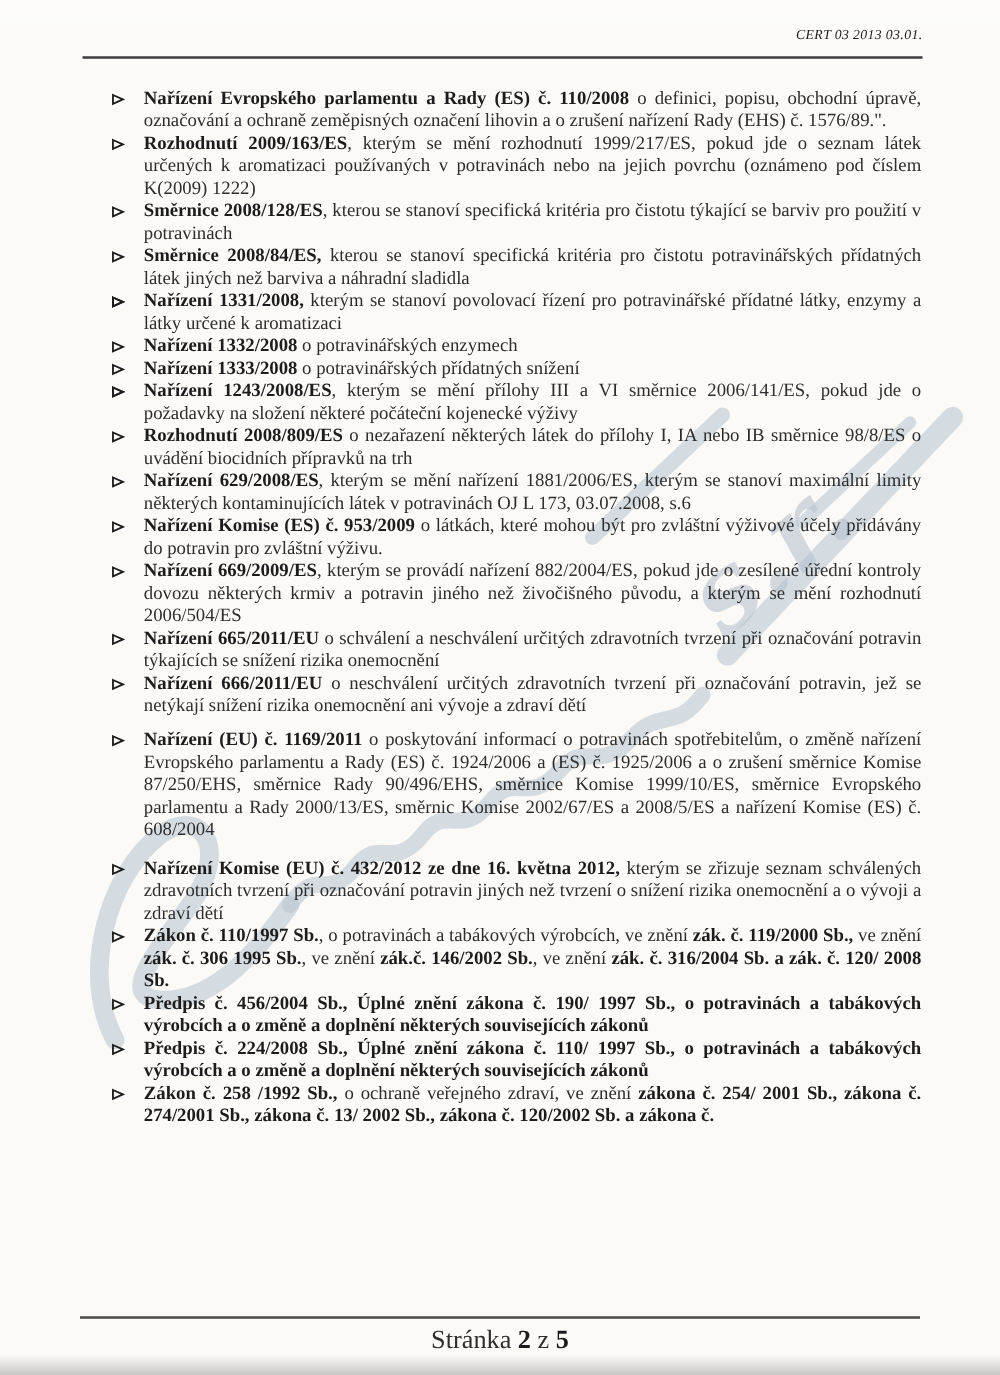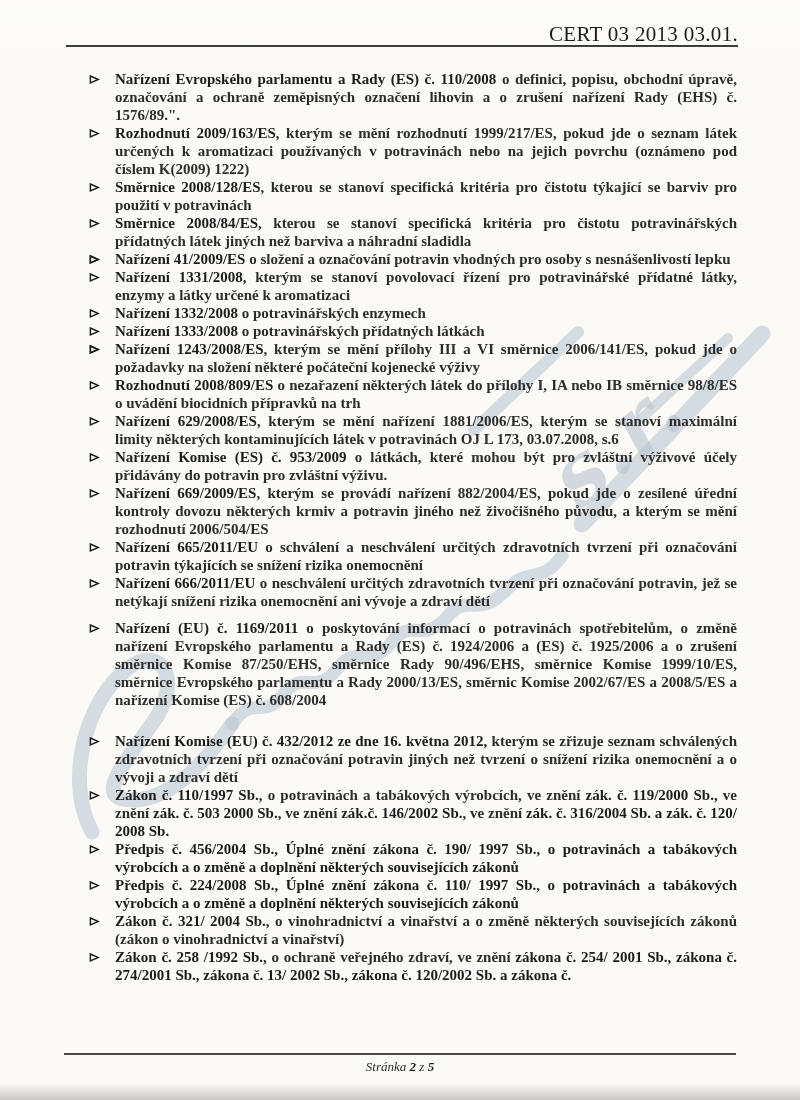--- a/index.html
+++ b/index.html
@@ -13,21 +13,22 @@
     overflow: hidden;
     font-family: "Liberation Serif", "DejaVu Serif", serif;
     color: var(--ink, #2d2d2d);
   }
 
   
   .doc-code {
     position: absolute;
     top: 22px;
     right: 62px;
-    font-size: 21px;
+    font-style: italic;
+    font-size: 11px;
     letter-spacing: 0.3px;
     color: var(--ink_bold, #1c1c1c);
   }
   .header-rule {
     position: absolute;
     top: 45px;
     left: 66px;
     width: 672px;
     height: 2px;
     background: var(--rule, #3c3c3c);
@@ -66,24 +67,23 @@
     padding: 0;
     list-style: none;
     z-index: 1;
     font-size: 15px;
     line-height: 18px;
   }
   .reg-list li {
     position: relative;
     padding-left: 27px;
     text-align: justify;
-    font-weight: bold;
   }
   .reg-list li.gap1 { margin-top: 9px; }
-  .reg-list li.gap2 { margin-top: 23px; }
+  .reg-list li.gap2 { margin-top: 13px; }
   .reg-list b { color: var(--ink_bold, #1c1c1c); }
   .bullet {
     position: absolute;
     left: 1px;
     top: 3.5px;
     width: 11px;
     height: 11px;
   }
   .bullet svg { display: block; width: 11px; height: 11px; }
   .bullet path {
@@ -101,23 +101,22 @@
     width: 672px;
     height: 2px;
     background: #4a4a48;
   }
   .footer-text {
     position: absolute;
     top: 1059px;
     left: 0;
     width: 800px;
     text-align: center;
-    font-size: 13px;
+    font-size: 21px;
     z-index: 1;
-    font-style: italic;
   }
   .footer-text b { color: var(--ink_bold, #1c1c1c); }
 
   
   .scan-shadow-bottom {
     position: absolute;
     left: 0; bottom: 0;
     width: 800px; height: 16px;
     background: linear-gradient(to bottom, rgba(138,136,131,0) 0%, rgba(138,136,131,0.45) 100%);
     z-index: 2;
@@ -177,36 +176,31 @@
         </span><span><b>Směrnice 2008/84/ES,</b><span> kterou se stanoví specifická kritéria pro čistotu potravinářských přídatných látek jiných než barviva a náhradní sladidla</span></span></li>
       <li><span class="bullet">
           <svg viewBox="0 0 12 12">
             <path d="M1.5 2.2 L10.2 6 L1.5 9.8 Z"></path>
           </svg>
         </span></li>
       <li><span class="bullet">
           <svg viewBox="0 0 12 12">
             <path d="M1.5 2.2 L10.2 6 L1.5 9.8 Z"></path>
           </svg>
-        </span><span><b>Nařízení 41/2009/ES</b><span> o složení a označování potravin vhodných pro osoby s nesnášenlivostí lepku</span></span></li>
-      <li><span class="bullet">
-          <svg viewBox="0 0 12 12">
-            <path d="M1.5 2.2 L10.2 6 L1.5 9.8 Z"></path>
-          </svg>
         </span><span><b>Nařízení 1331/2008,</b><span> kterým se stanoví povolovací řízení pro potravinářské přídatné látky, enzymy a látky určené k aromatizaci</span></span></li>
       <li><span class="bullet">
           <svg viewBox="0 0 12 12">
             <path d="M1.5 2.2 L10.2 6 L1.5 9.8 Z"></path>
           </svg>
         </span><span><b>Nařízení 1332/2008</b><span> o potravinářských enzymech</span></span></li>
       <li><span class="bullet">
           <svg viewBox="0 0 12 12">
             <path d="M1.5 2.2 L10.2 6 L1.5 9.8 Z"></path>
           </svg>
-        </span><span><b>Nařízení 1333/2008</b><span> o potravinářských přídatných látkách</span></span></li>
+        </span><span><b>Nařízení 1333/2008</b><span> o potravinářských přídatných snížení</span></span></li>
       <li><span class="bullet">
           <svg viewBox="0 0 12 12">
             <path d="M1.5 2.2 L10.2 6 L1.5 9.8 Z"></path>
           </svg>
         </span></li>
       <li><span class="bullet">
           <svg viewBox="0 0 12 12">
             <path d="M1.5 2.2 L10.2 6 L1.5 9.8 Z"></path>
           </svg>
         </span><span><b>Nařízení 1243/2008/ES</b><span>, kterým se mění přílohy III a VI směrnice 2006/141/ES, pokud jde o požadavky na složení některé počáteční kojenecké výživy</span></span></li>
@@ -247,36 +241,31 @@
         </span><span><b>Nařízení (EU) č. 1169/2011</b><span>  o poskytování informací o potravinách spotřebitelům, o změně nařízení Evropského parlamentu a Rady (ES) č. 1924/2006 a (ES) č. 1925/2006 a o zrušení směrnice Komise 87/250/EHS, směrnice Rady 90/496/EHS, směrnice Komise 1999/10/ES, směrnice Evropského parlamentu a Rady 2000/13/ES, směrnic Komise 2002/67/ES a 2008/5/ES a nařízení Komise (ES) č. 608/2004</span></span></li>
       <li class="gap2"><span class="bullet">
           <svg viewBox="0 0 12 12">
             <path d="M1.5 2.2 L10.2 6 L1.5 9.8 Z"></path>
           </svg>
         </span><span><b>Nařízení Komise (EU) č. 432/2012  ze dne 16. května 2012,</b><span> kterým se zřizuje seznam schválených zdravotních tvrzení při označování potravin jiných než tvrzení o snížení rizika onemocnění a o vývoji a zdraví dětí</span></span></li>
       <li><span class="bullet">
           <svg viewBox="0 0 12 12">
             <path d="M1.5 2.2 L10.2 6 L1.5 9.8 Z"></path>
           </svg>
-        </span><span><b>Zákon č. 110/1997 Sb.</b><span>, o potravinách a tabákových výrobcích, ve znění </span><b>zák. č. 119/2000 Sb.,</b><span> ve znění </span><b>zák. č. 503 2000 Sb.</b><span>, ve znění </span><b>zák.č. 146/2002 Sb.</b><span>, ve znění </span><b>zák. č. 316/2004 Sb. a zák. č. 120/ 2008 Sb.</b></span></li>
+        </span><span><b>Zákon č. 110/1997 Sb.</b><span>, o potravinách a tabákových výrobcích, ve znění </span><b>zák. č. 119/2000 Sb.,</b><span> ve znění </span><b>zák. č. 306 1995 Sb.</b><span>, ve znění </span><b>zák.č. 146/2002 Sb.</b><span>, ve znění </span><b>zák. č. 316/2004 Sb. a zák. č. 120/ 2008 Sb.</b></span></li>
       <li><span class="bullet">
           <svg viewBox="0 0 12 12">
             <path d="M1.5 2.2 L10.2 6 L1.5 9.8 Z"></path>
           </svg>
         </span><span><b>Předpis č. 456/2004 Sb., Úplné znění zákona č. 190/ 1997 Sb., o potravinách a tabákových výrobcích a o změně a doplnění některých souvisejících zákonů</b></span></li>
       <li><span class="bullet">
           <svg viewBox="0 0 12 12">
             <path d="M1.5 2.2 L10.2 6 L1.5 9.8 Z"></path>
           </svg>
         </span><span><b>Předpis č. 224/2008 Sb., Úplné znění zákona č. 110/ 1997 Sb., o potravinách a tabákových výrobcích a o změně a doplnění některých souvisejících zákonů</b></span></li>
-      <li><span class="bullet">
-          <svg viewBox="0 0 12 12">
-            <path d="M1.5 2.2 L10.2 6 L1.5 9.8 Z"></path>
-          </svg>
-        </span><span><b>Zákon č. 321/ 2004 Sb.</b><span>, o vinohradnictví a vinařství a o změně některých souvisejících zákonů (zákon o vinohradnictví a vinařství)</span></span></li>
       <li><span class="bullet">
           <svg viewBox="0 0 12 12">
             <path d="M1.5 2.2 L10.2 6 L1.5 9.8 Z"></path>
           </svg>
         </span><span><b>Zákon č. 258 /1992 Sb.,</b><span> o ochraně veřejného zdraví, ve znění </span><b>zákona č. 254/ 2001 Sb., zákona č. 274/2001 Sb., zákona č. 13/ 2002 Sb., zákona č. 120/2002 Sb. a zákona č.</b></span></li>
     </ul>
 
   <div class="footer-rule"></div>
   <div class="footer-text"><span>Stránka </span><b>2</b><span> z </span><b>5</b></div>
 

